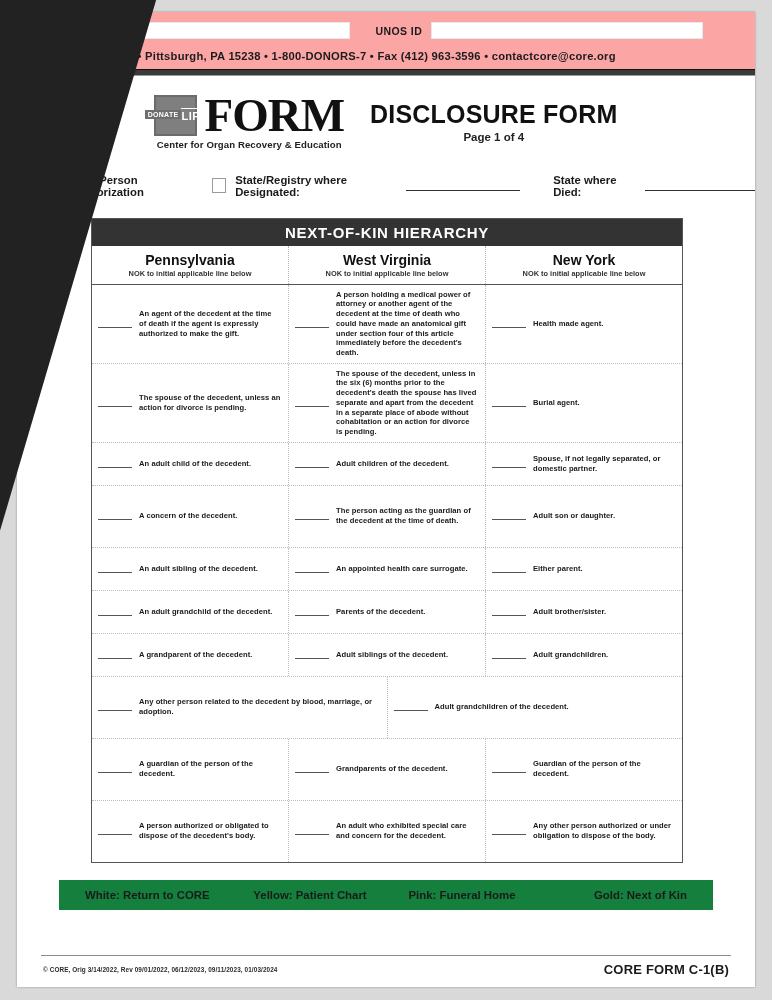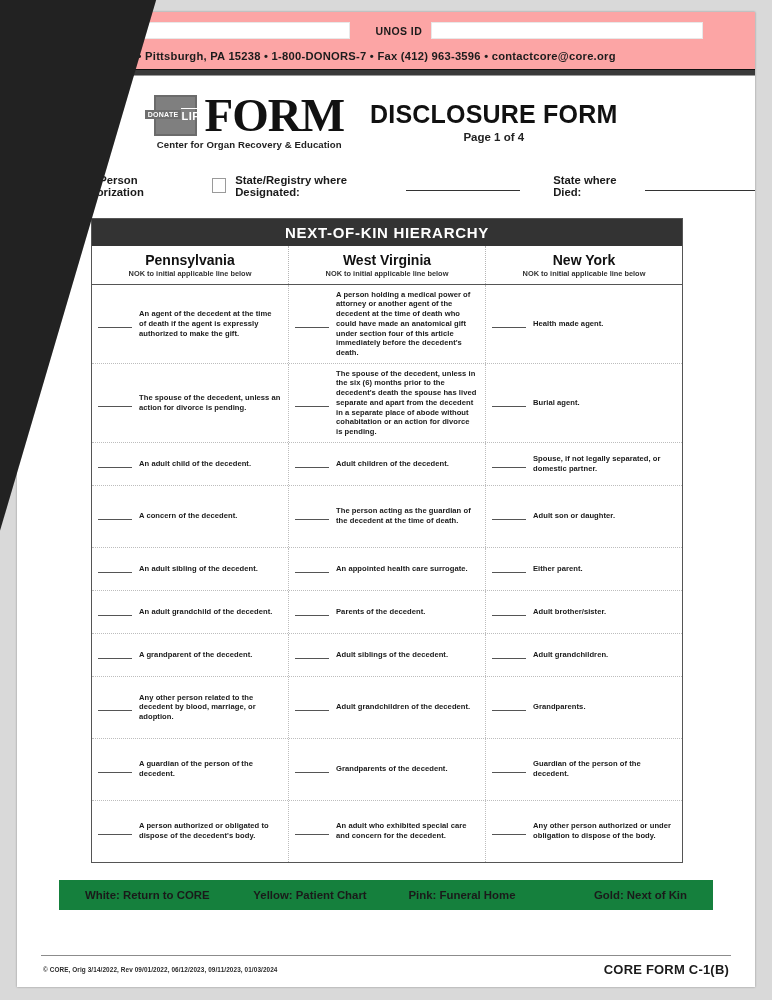--- a/index.html
+++ b/index.html
@@ -333,24 +333,20 @@
 
     <div class="trow tall2">
       <div class="tcell">
         <span class="sig-line"></span>
         <span class="cell-text">Any other person related to the decedent by blood, marriage, or adoption.</span>
       </div>
       <div class="tcell">
         <span class="sig-line"></span>
         <span class="cell-text">Adult grandchildren of the decedent.</span>
       </div>
-      <div class="tcell">
-        <span class="sig-line"></span>
-        <span class="cell-text">Grandparents.</span>
-      </div>
     </div>
 
     <div class="trow tall2">
       <div class="tcell">
         <span class="sig-line"></span>
         <span class="cell-text">A guardian of the person of the decedent.</span>
       </div>
       <div class="tcell">
         <span class="sig-line"></span>
         <span class="cell-text">Grandparents of the decedent.</span>

